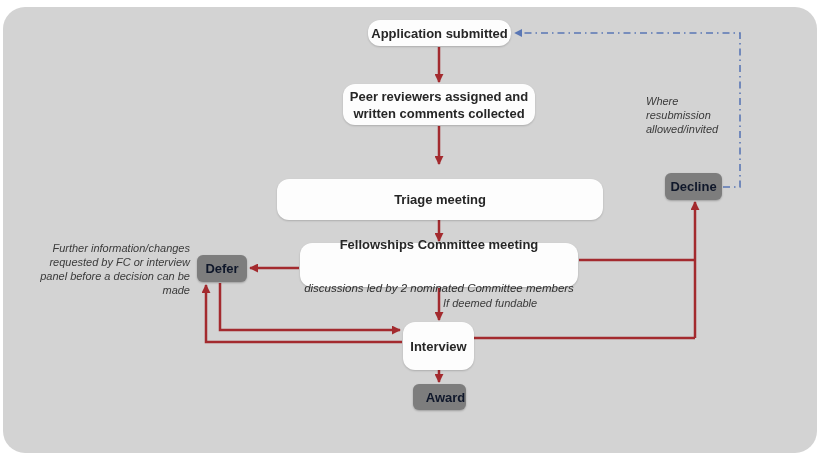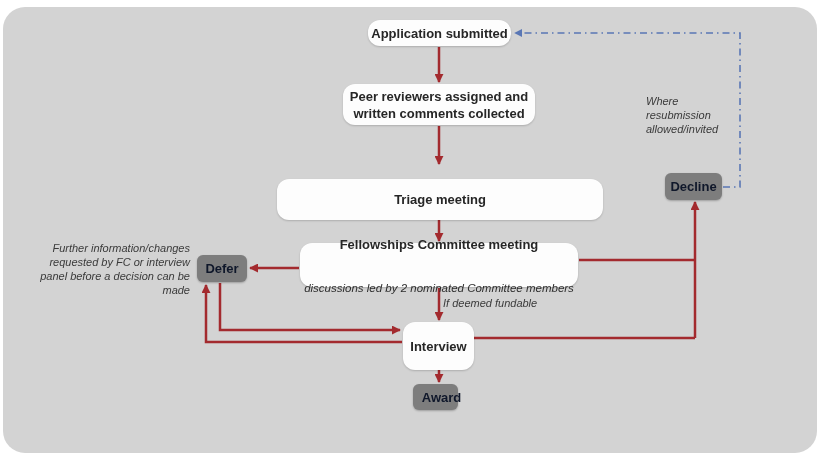--- a/index.html
+++ b/index.html
@@ -29,21 +29,21 @@
   .node .subtitle { font-size: 11.5px; font-style: italic; font-weight: 400; line-height: 14px; color: #2e2e2e; }
 
   #node-application { left: 368px; top: 20px; width: 143px; height: 26px; }
   #node-peer        { left: 343px; top: 84px; width: 192px; height: 41px; }
   #node-peer .title { width: 184px; }
   #node-triage      { left: 277px; top: 179px; width: 326px; height: 41px; }
   #node-fc          { left: 300px; top: 243px; width: 278px; height: 44px; gap: 28px; }
   #node-interview   { left: 403px; top: 322px; width: 71px; height: 48px; }
   #node-defer       { left: 197px; top: 255px; width: 50px; height: 27px; }
   #node-decline     { left: 665px; top: 173px; width: 57px; height: 27px; }
-  #node-award       { left: 413px; top: 384px; width: 45px; height: 26px; padding-left: 12px; }
+  #node-award       { left: 413px; top: 384px; width: 53px; height: 26px; padding-left: 12px; }
 
   .note {
     position: absolute; font-style: italic; font-size: 11px;
     color: #3a3a3a; line-height: 14px;
   }
   #note-defer    { left: 36px;  top: 241px; width: 154px; text-align: right; }
   #note-decline  { left: 646px; top: 94px;  width: 92px;  text-align: left; }
   #note-fundable { left: 443px; top: 296px; white-space: nowrap; }
 </style>
 </head>

